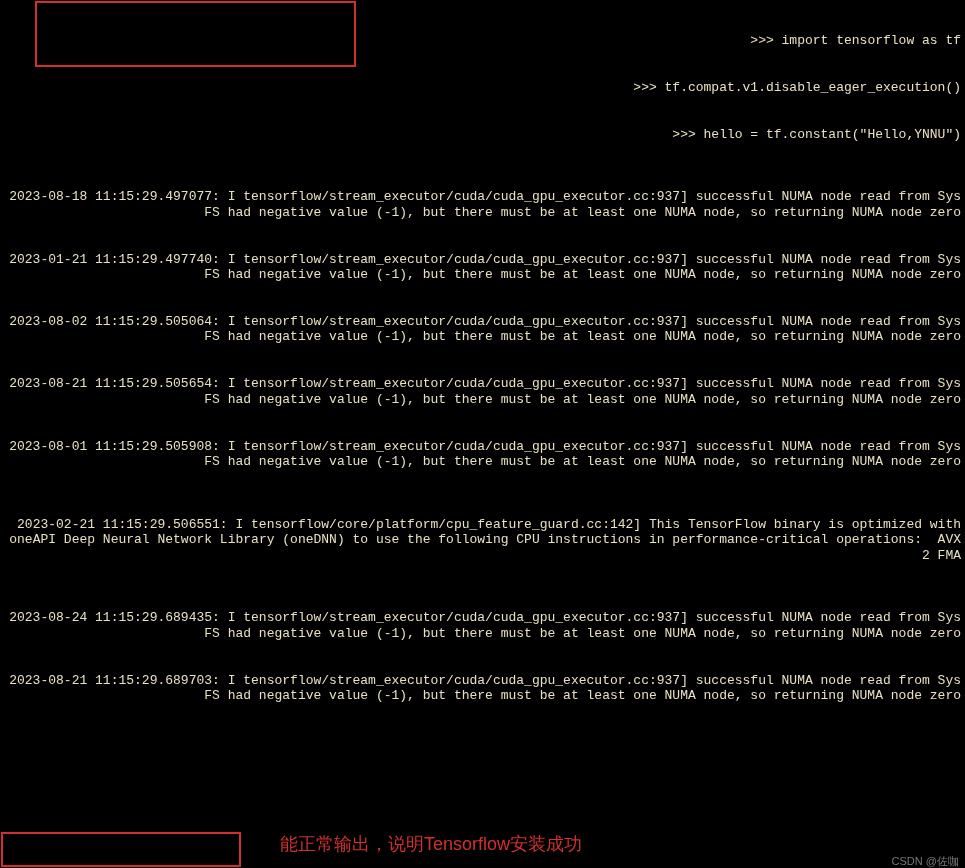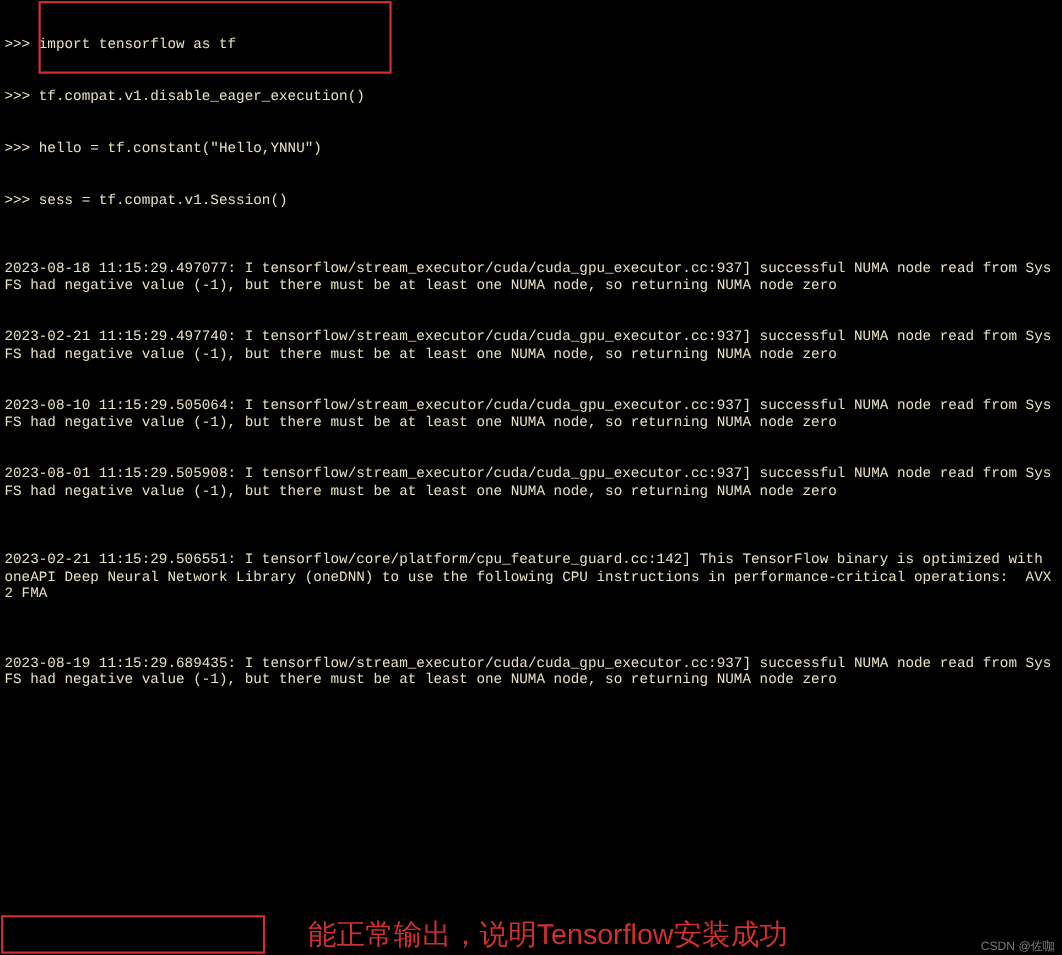--- a/index.html
+++ b/index.html
@@ -9,33 +9,33 @@
     font-size: 13px;
     line-height: 1.2;
     color: #E8E0C0;
     width: 965px;
     height: 868px;
     overflow: hidden;
     position: relative;
     padding: 2px 4px;
   }
   .term { white-space: pre-wrap; word-break: break-all; }
-  .line { display: block; }
+  .line { display: block; text-align: right; }
   .box {
     border: 2px solid #D03030;
     position: absolute;
     pointer-events: none;
   }
   .box1 { top: 1px; left: 35px; width: 321px; height: 66px; }
   .box2 { top: 832px; left: 1px; width: 240px; height: 35px; }
   .annotation {
     position: absolute;
     color: #D03030;
     font-family: "Microsoft YaHei", sans-serif;
-    font-size: 26px;
+    font-size: 18px;
     font-weight: 500;
     top: 834px;
     left: 280px;
   }
   .watermark {
     position: absolute;
     right: 6px;
     bottom: 0px;
     color: #777;
     font-family: sans-serif;
@@ -43,30 +43,31 @@
     margin-left: 24px;
   }
 </style>
 </head>
 <body>
 
 <div class="term">
   <span class="line">&gt;&gt;&gt; import tensorflow as tf</span>
   <span class="line">&gt;&gt;&gt; tf.compat.v1.disable_eager_execution()</span>
   <span class="line">&gt;&gt;&gt; hello = tf.constant("Hello,YNNU")</span>
-  <span class="line">&gt;&gt;&gt; sess = tf.compat.v1.Session()</span>
 
   <span class="line"><span>2023-08-18 11:15:29.497077: I</span><span> tensorflow/stream_executor/cuda/cuda_gpu_executor.cc:937] successful NUMA node read from SysFS had negative value (-1), but there must be at least one NUMA node, so returning NUMA node zero</span></span>
-  <span class="line"><span>2023-02-21 11:15:29.497740: I</span><span> tensorflow/stream_executor/cuda/cuda_gpu_executor.cc:937] successful NUMA node read from SysFS had negative value (-1), but there must be at least one NUMA node, so returning NUMA node zero</span></span>
-  <span class="line"><span>2023-08-10 11:15:29.505064: I</span><span> tensorflow/stream_executor/cuda/cuda_gpu_executor.cc:937] successful NUMA node read from SysFS had negative value (-1), but there must be at least one NUMA node, so returning NUMA node zero</span></span>
+  <span class="line"><span>2023-01-21 11:15:29.497740: I</span><span> tensorflow/stream_executor/cuda/cuda_gpu_executor.cc:937] successful NUMA node read from SysFS had negative value (-1), but there must be at least one NUMA node, so returning NUMA node zero</span></span>
+  <span class="line"><span>2023-08-02 11:15:29.505064: I</span><span> tensorflow/stream_executor/cuda/cuda_gpu_executor.cc:937] successful NUMA node read from SysFS had negative value (-1), but there must be at least one NUMA node, so returning NUMA node zero</span></span>
+  <span class="line"><span>2023-08-21 11:15:29.505654: I</span><span> tensorflow/stream_executor/cuda/cuda_gpu_executor.cc:937] successful NUMA node read from SysFS had negative value (-1), but there must be at least one NUMA node, so returning NUMA node zero</span></span>
   <span class="line"><span>2023-08-01 11:15:29.505908: I</span><span> tensorflow/stream_executor/cuda/cuda_gpu_executor.cc:937] successful NUMA node read from SysFS had negative value (-1), but there must be at least one NUMA node, so returning NUMA node zero</span></span>
 
   <span class="line">2023-02-21 11:15:29.506551: I tensorflow/core/platform/cpu_feature_guard.cc:142] This TensorFlow binary is optimized with oneAPI Deep Neural Network Library (oneDNN) to use the following CPU instructions in performance-critical operations:  AVX2 FMA</span>
 
-  <span class="line"><span>2023-08-19 11:15:29.689435: I</span><span> tensorflow/stream_executor/cuda/cuda_gpu_executor.cc:937] successful NUMA node read from SysFS had negative value (-1), but there must be at least one NUMA node, so returning NUMA node zero</span></span>
+  <span class="line"><span>2023-08-24 11:15:29.689435: I</span><span> tensorflow/stream_executor/cuda/cuda_gpu_executor.cc:937] successful NUMA node read from SysFS had negative value (-1), but there must be at least one NUMA node, so returning NUMA node zero</span></span>
+  <span class="line"><span>2023-08-21 11:15:29.689703: I</span><span> tensorflow/stream_executor/cuda/cuda_gpu_executor.cc:937] successful NUMA node read from SysFS had negative value (-1), but there must be at least one NUMA node, so returning NUMA node zero</span></span>
   
   
   
   
   
   
   
   
   
 

